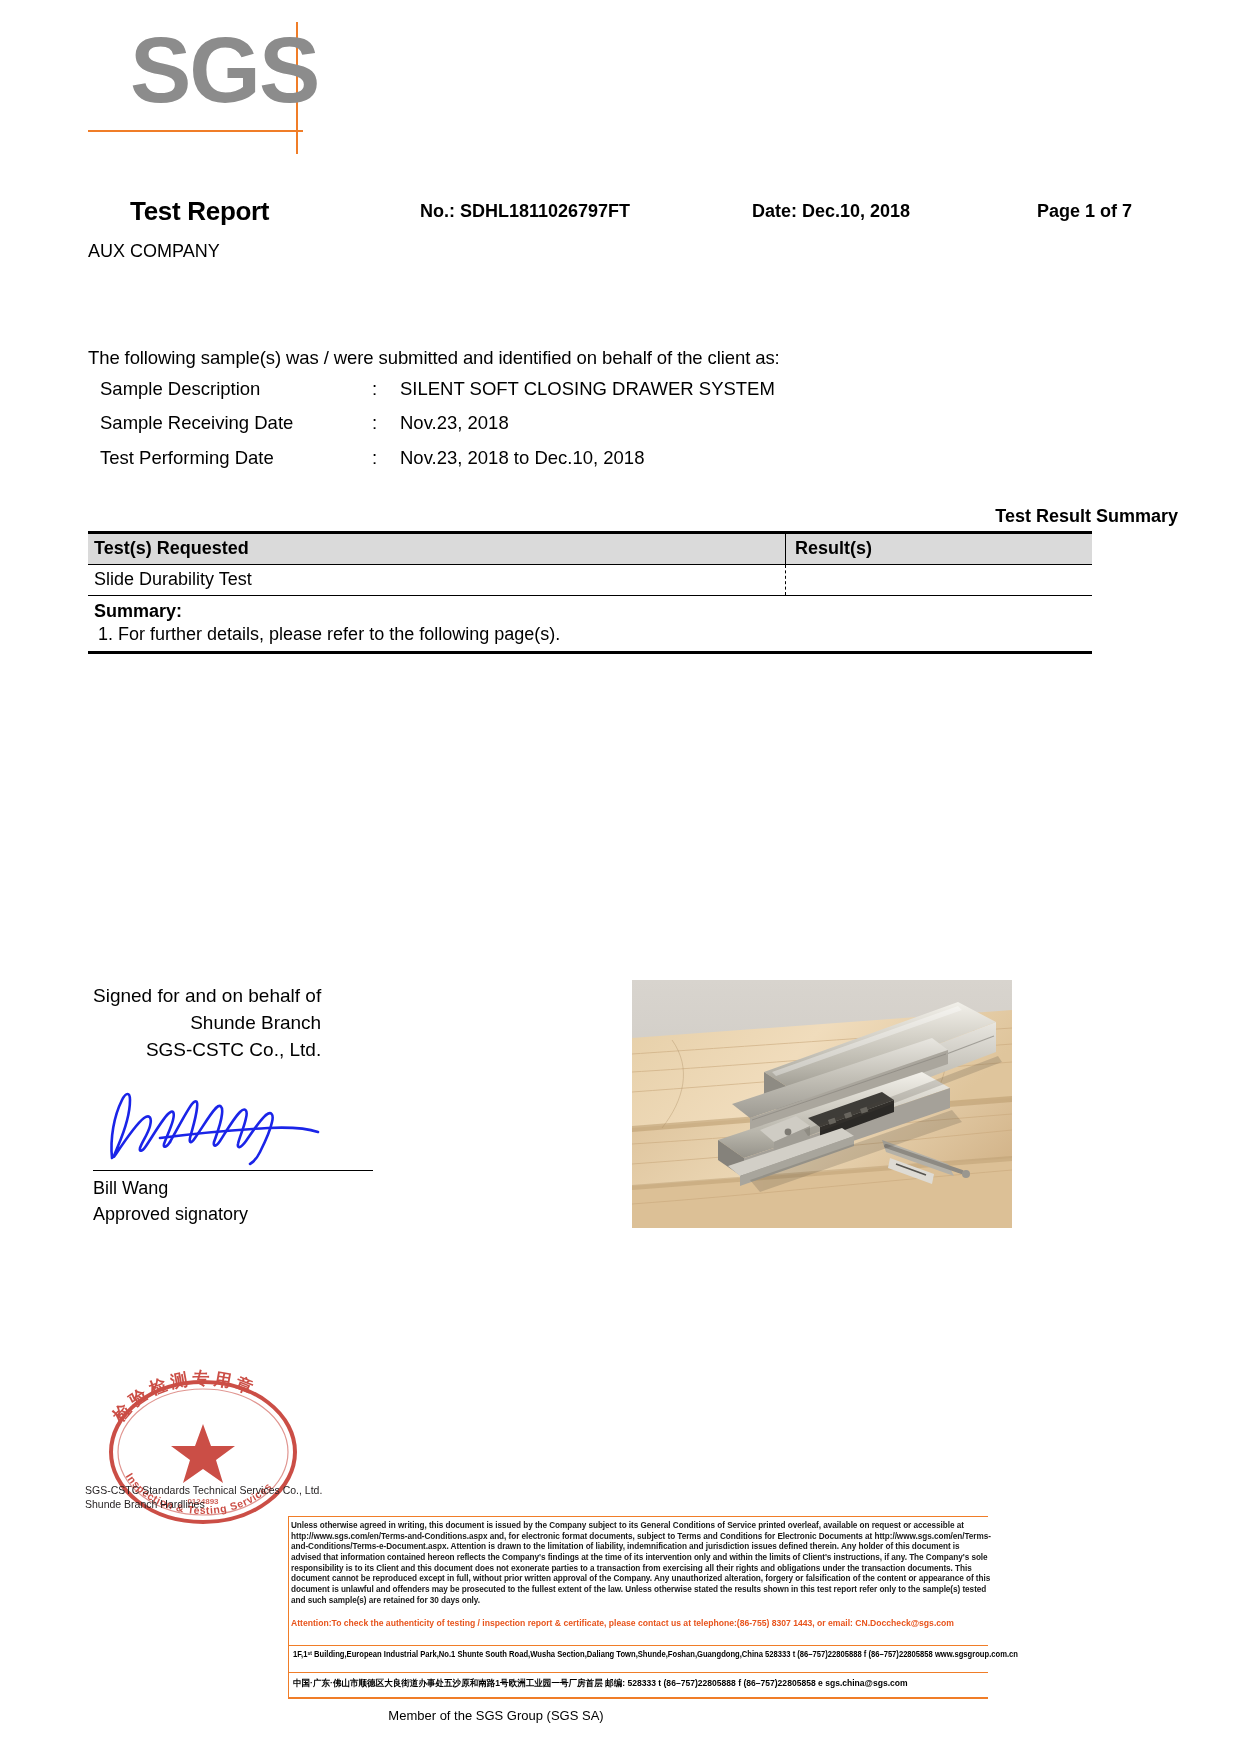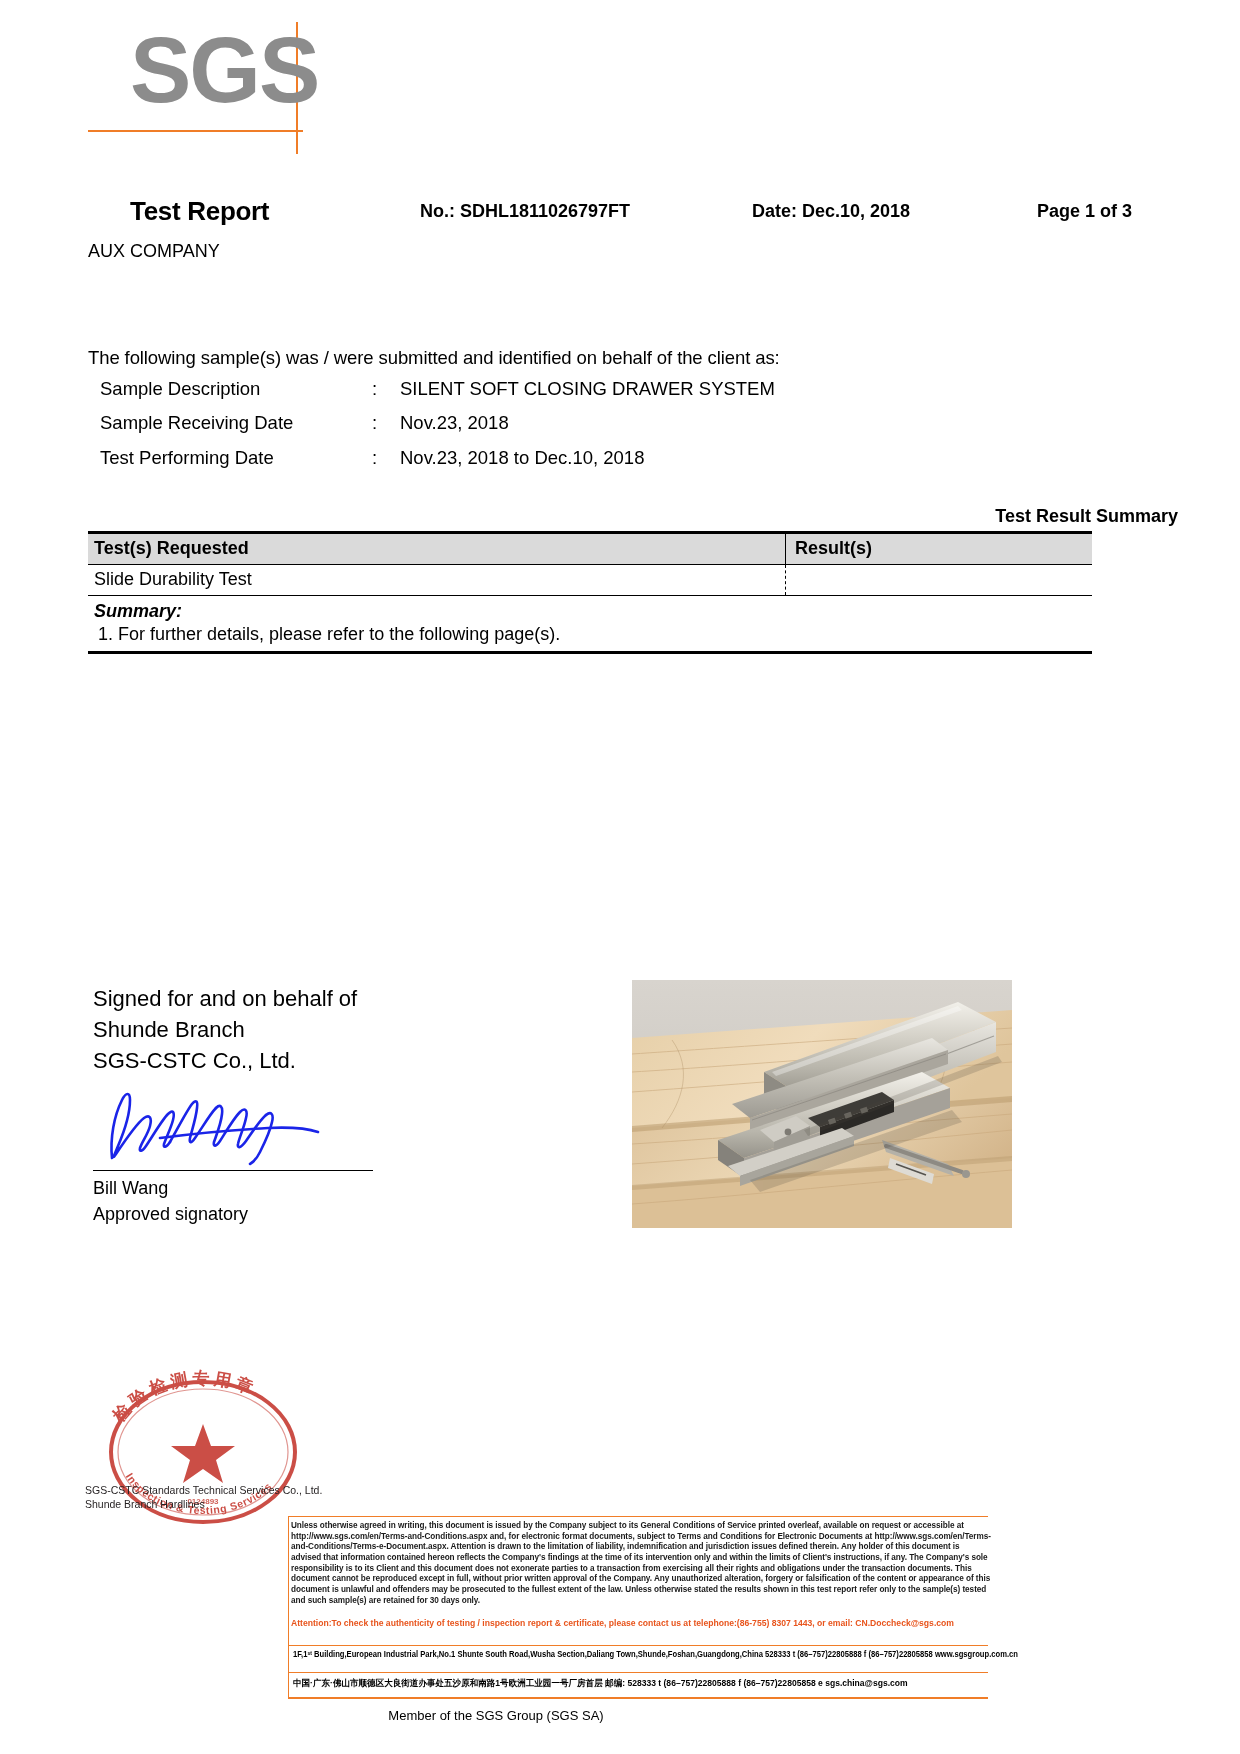--- a/index.html
+++ b/index.html
@@ -176,37 +176,37 @@
     width: 0;
     border-left: 1px solid #000000;
   }
   .trs-divider.dashed {
     border-left: 1px dashed #000000;
   }
   .trs-summary-label {
     font-size: 18px;
     font-weight: bold;
     padding: 5px 0 2px 6px;
-    font-style: italic;
   }
   .trs-summary-item {
     font-size: 18px;
     padding: 0 0 6px 10px;
   }
 
   
   .sig-block {
     position: absolute;
     left: 93px;
     top: 983px;
     font-family: "Liberation Sans", sans-serif;
   }
   .sig-line-txt {
-    font-size: 22px;
+    font-size: 19px;
     line-height: 1.42;
+    text-align: right;
   }
   .sig-svg {
     position: absolute;
     left: 100px;
     top: 1080px;
     width: 230px;
     height: 90px;
   }
   .sig-rule {
     position: absolute;
@@ -356,21 +356,21 @@
 
   <div class="logo-wrap">
     <div class="logo-hline"></div>
     <div class="logo-vline"></div>
     <div class="logo-text">SGS</div>
   </div>
 
   <div class="report-title">Test Report</div>
   <div class="hdr-no">No.: SDHL1811026797FT</div>
   <div class="hdr-date">Date: Dec.10, 2018</div>
-  <div class="hdr-page">Page 1 of 3</div>
+  <div class="hdr-page">Page 1 of 7</div>
   <div class="client-name">AUX COMPANY</div>
 
   <div class="intro-line">The following sample(s) was / were submitted and identified on behalf of the client as:</div>
   <table class="sample-table">
     <tbody>
       <tr>
         <td class="st-label">Sample Description</td>
         <td class="st-colon">:</td>
         <td>SILENT SOFT CLOSING DRAWER SYSTEM</td>
       </tr>

